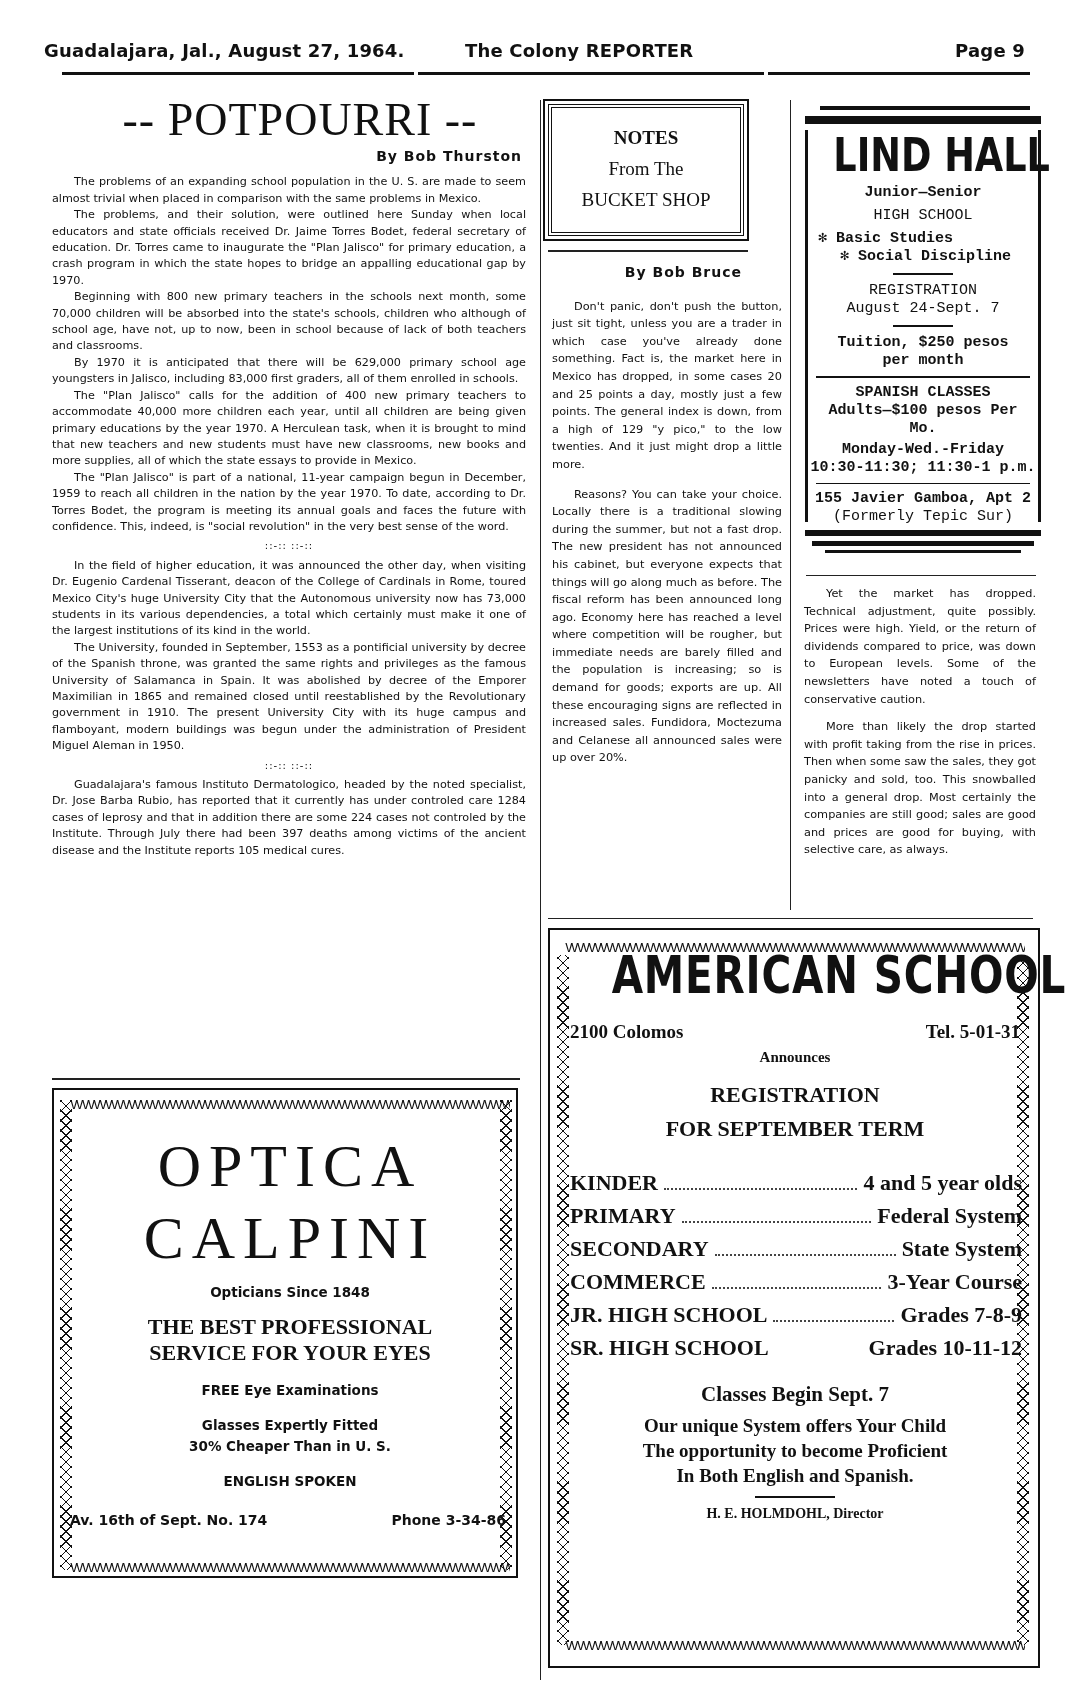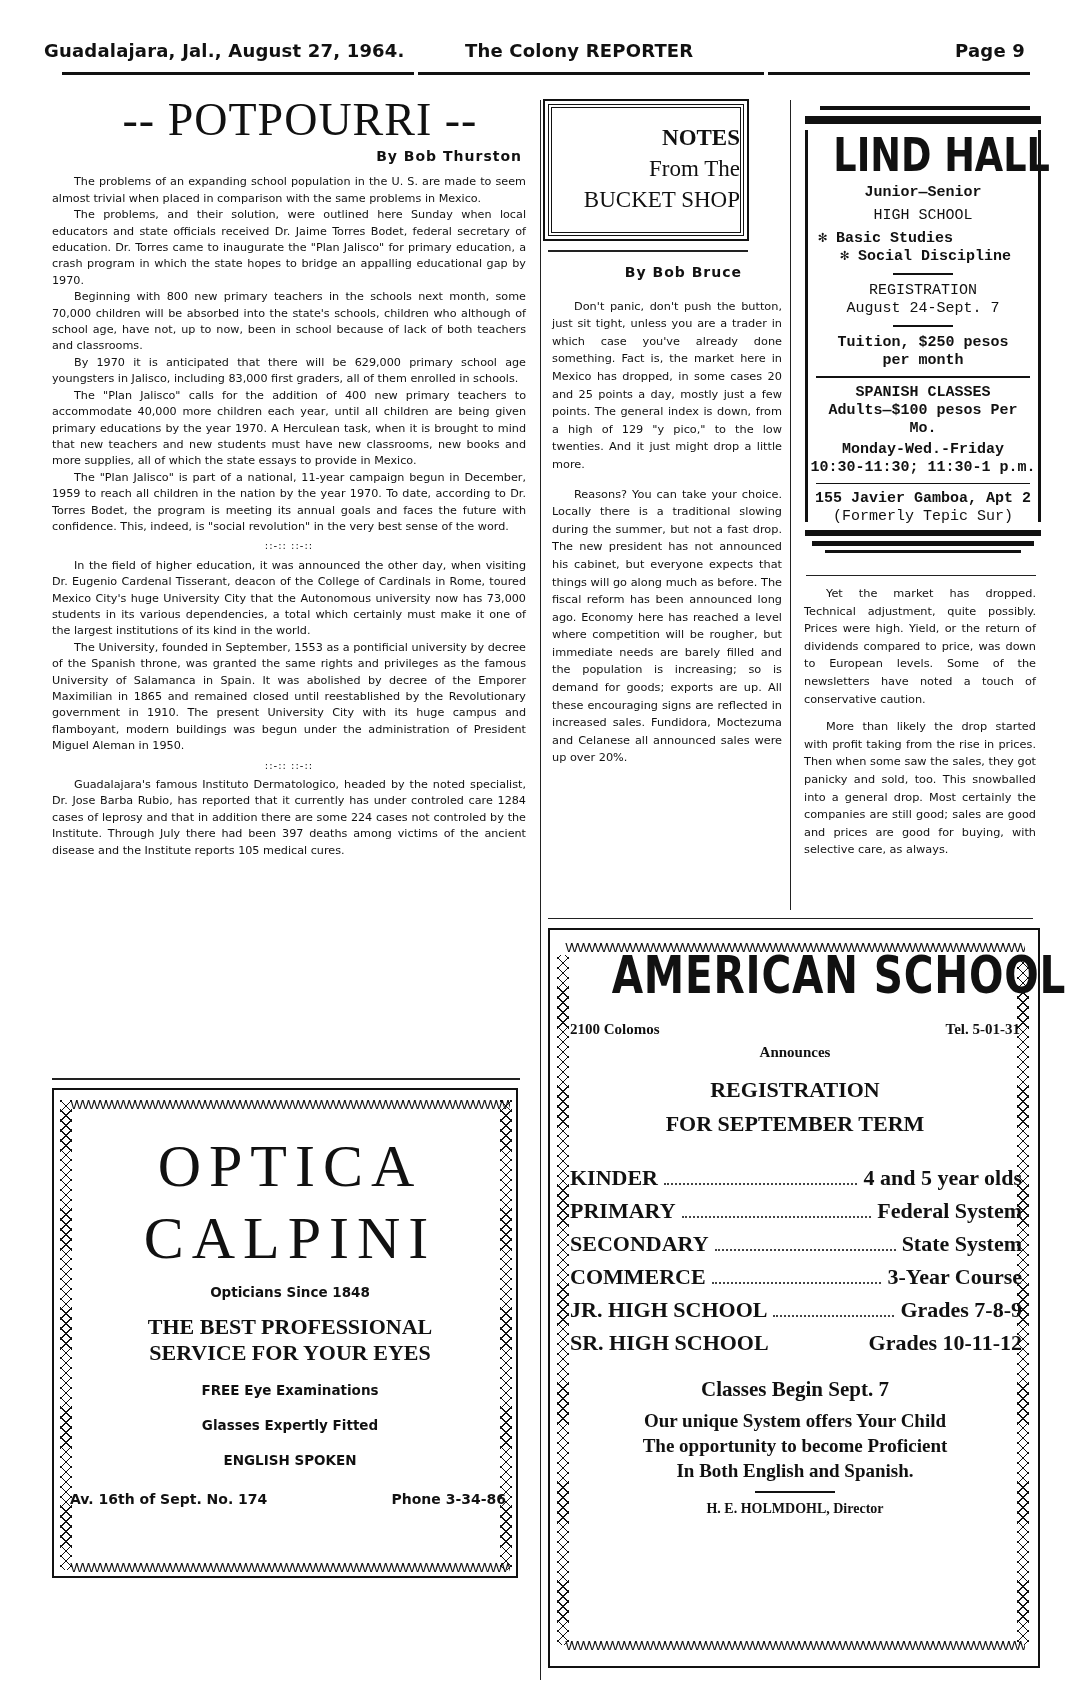--- a/index.html
+++ b/index.html
@@ -16,21 +16,21 @@
   .col p { margin:0; text-indent:22px; }
   .sep { text-align:center; text-indent:0 !important; font-size:10px; letter-spacing:1px; margin:3px 0 !important; }
   .headline { position:absolute; top:94px; left:80px; width:440px; text-align:center; font-family:"Liberation Serif", serif; font-size:46px; line-height:52px; letter-spacing:1px; }
   .byline { font-weight:bold; font-size:14px; letter-spacing:1px; text-align:right; text-indent:0 !important; }
 
   .vrule { position:absolute; width:2px; background:#222; }
   .hrule { position:absolute; height:2px; background:#222; }
 
   
   .notes-box { position:absolute; left:548px; top:104px; width:188px; height:124px; border:4px double #111; outline:2px solid #111; outline-offset:3px; text-align:center; font-family:"Liberation Serif", serif; }
-  .notes-box div { font-size:23px; line-height:31px;text-align:right; }
+  .notes-box div { font-size:19px; line-height:31px; }
   .notes-box .n1 { margin-top:14px; font-weight:bold; }
 
   
   .lind { position:absolute; left:805px; top:130px; width:230px; height:392px; border-left:3px solid #111; border-right:3px solid #111; text-align:center; font-family:"Liberation Serif", serif; }
   .lind-top1 { position:absolute; left:820px; top:106px; width:210px; height:4px; background:#111; }
   .lind-top2 { position:absolute; left:805px; top:116px; width:236px; height:8px; background:#111; }
   .lind-bot1 { position:absolute; left:805px; top:530px; width:236px; height:6px; background:#111; }
   .lind-bot2 { position:absolute; left:812px; top:541px; width:222px; height:5px; background:#111; }
   .lind-bot3 { position:absolute; left:825px; top:550px; width:196px; height:3px; background:#111; }
   .lind-title { font-family:"DejaVu Sans", sans-serif; font-weight:bold; font-size:47px; line-height:50px; letter-spacing:0px; transform:scaleX(0.78); transform-origin:center; margin-top:0px; white-space:nowrap; }
@@ -40,21 +40,21 @@
   .lind .full-rule { height:1.5px; background:#111; margin:6px 8px; }
   .lind .left { text-align:left; padding-left:10px; }
 
   
   .ad-frame { position:absolute; border:2px solid #111; }
   .zig-h { position:absolute; height:12px; overflow:hidden; font-family:"DejaVu Sans Mono", monospace; font-size:13px; line-height:12px; white-space:nowrap; letter-spacing:-2px; }
   .zig-v { position:absolute; width:12px; background:repeating-linear-gradient(45deg, transparent 0 3px, #111 3px 4px, transparent 4px 7px), repeating-linear-gradient(-45deg, transparent 0 3px, #111 3px 4px, transparent 4px 7px); }
 
   .am { position:absolute; left:560px; top:945px; width:470px; text-align:center; font-family:"Liberation Serif", serif; }
   .am-title { font-family:"DejaVu Sans", sans-serif; font-weight:bold; font-size:52px; line-height:60px; transform:scaleX(0.78); white-space:nowrap; letter-spacing:1px; }
-  .am-row { display:flex; justify-content:space-between; font-weight:bold; font-size:15px; margin:2px 10px; }
+  .am-row { display:flex; justify-content:space-between; font-weight:bold; font-size:19px; margin:2px 10px; }
   .am .ann { font-size:15px; font-weight:bold; margin-top:6px; }
   .am .reg { font-size:22px; line-height:30px; font-weight:bold; margin-top:14px; }
   .am-list { margin:22px 8px 0 10px; }
   .am-li { display:flex; font-size:22px; line-height:33px; font-weight:bold; font-family:"Liberation Serif", serif; }
   .am-li .lbl { white-space:nowrap; }
   .am-li .dots { flex:1; border-bottom:2px dotted #444; margin:0 6px 9px; }
   .am-li .val { white-space:nowrap; }
   .am .cls { font-size:21px; font-weight:bold; margin-top:18px; }
   .am .pitch { font-size:19px; line-height:25px; font-weight:bold; margin-top:6px; }
   .am .dir-rule { width:80px; height:2px; background:#111; margin:8px auto; }
@@ -106,20 +106,21 @@
 <div class="zig-v" style="left:60px; top:1100px; height:470px;"></div>
 <div class="zig-v" style="left:500px; top:1100px; height:470px;"></div>
 <div class="op">
   <div class="op-title">OPTICA</div>
   <div class="op-title">CALPINI</div>
   <div class="since">Opticians Since 1848</div>
   <div class="best">THE BEST PROFESSIONAL</div>
   <div class="best" style="margin-top:0;">SERVICE FOR YOUR EYES</div>
   <div class="sm" style="margin-top:14px;">FREE Eye Examinations</div>
   <div class="sm" style="margin-top:14px;">Glasses Expertly Fitted</div>
+  <div class="sm">30% Cheaper Than in U. S.</div>
   <div class="sm" style="margin-top:14px;">ENGLISH SPOKEN</div>
   <div class="op-foot">
     <span>Av. 16th of Sept. No. 174</span>
     <span>Phone 3-34-86</span>
   </div>
 </div>
 
 <div class="notes-box">
   <div class="n1">NOTES</div>
   <div>From The</div>

